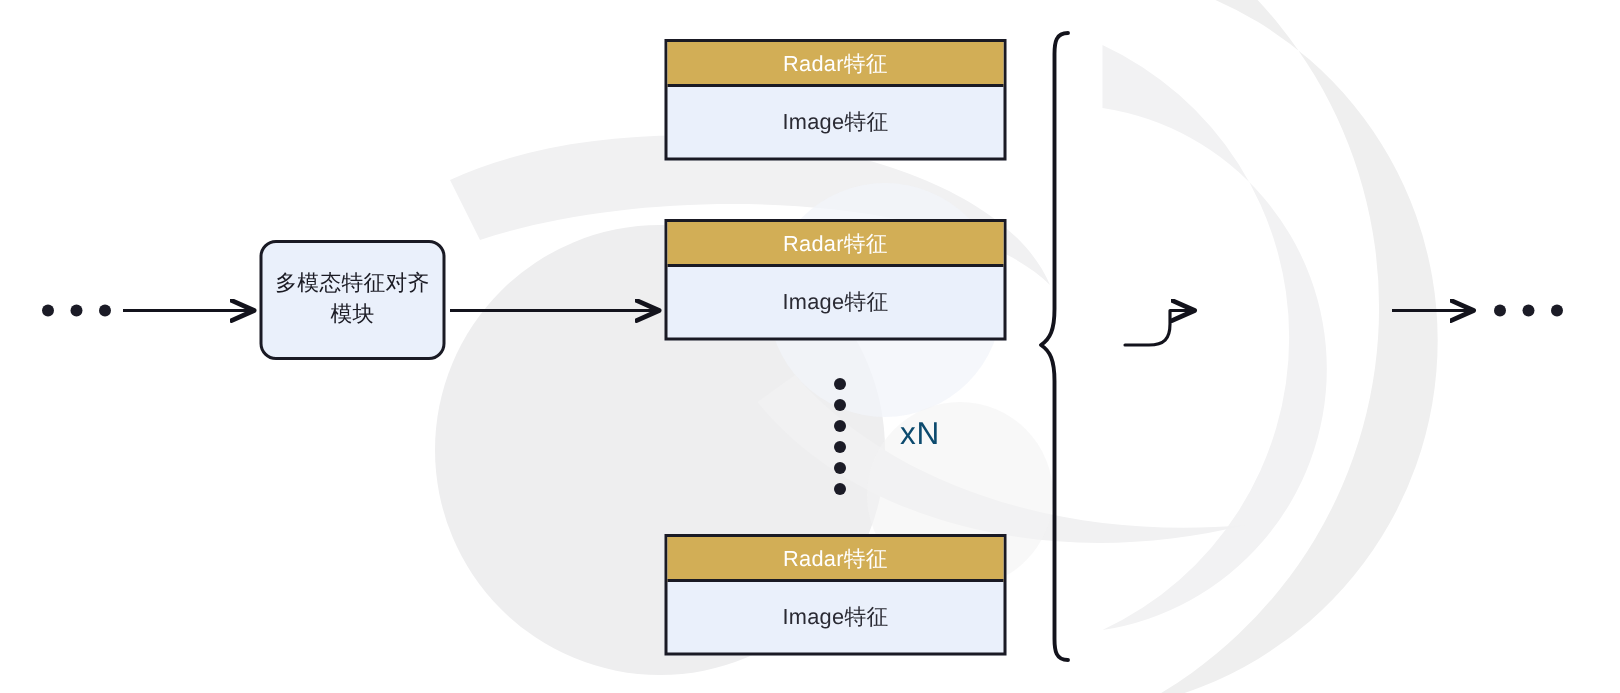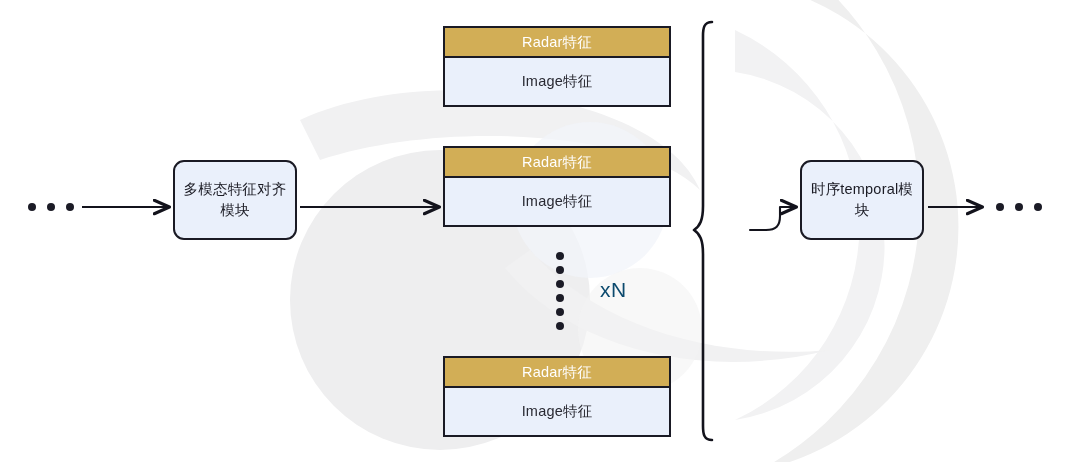--- a/index.html
+++ b/index.html
@@ -36,20 +36,21 @@
     border-radius: 11px;
     display: flex;
     align-items: center;
     justify-content: center;
     text-align: center;
     color: #1b1b24;
     font-size: 14.5px;
     line-height: 1.45;
     letter-spacing: 0.2px;
     padding: 2px 8px;
+    font-family: Liberation Serif, serif;
   }
 
   
   .feature-stack {
     position: absolute;
     box-sizing: border-box;
     width: 228px;
     border: 2.4px solid #1a1a24;
     background: #eaf0fb;
   }
@@ -151,23 +152,20 @@
 
     <line x1="928" y1="207" x2="982" y2="207" stroke="#13131c" stroke-width="2.1" marker-end="url(#arrowhead)"></line>
   </svg>
 
   <div class="layer" id="node-layer">
 
     <div class="module-box" style="left:173px; top:160px; width:124px; height:80px;">
       <span>多模态特征对齐模块</span>
     </div>
 
-    <div class="module-box" style="left:800px; top:160px; width:124px; height:80px;">
-      <span>时序temporal模块</span>
-    </div>
 
     <div class="feature-stack" style="left:443px; top:26px;">
       <div class="band band-radar">Radar特征</div>
       <div class="band band-image">Image特征</div>
     </div>
 
     <div class="feature-stack" style="left:443px; top:146px;">
       <div class="band band-radar">Radar特征</div>
       <div class="band band-image">Image特征</div>
     </div>

